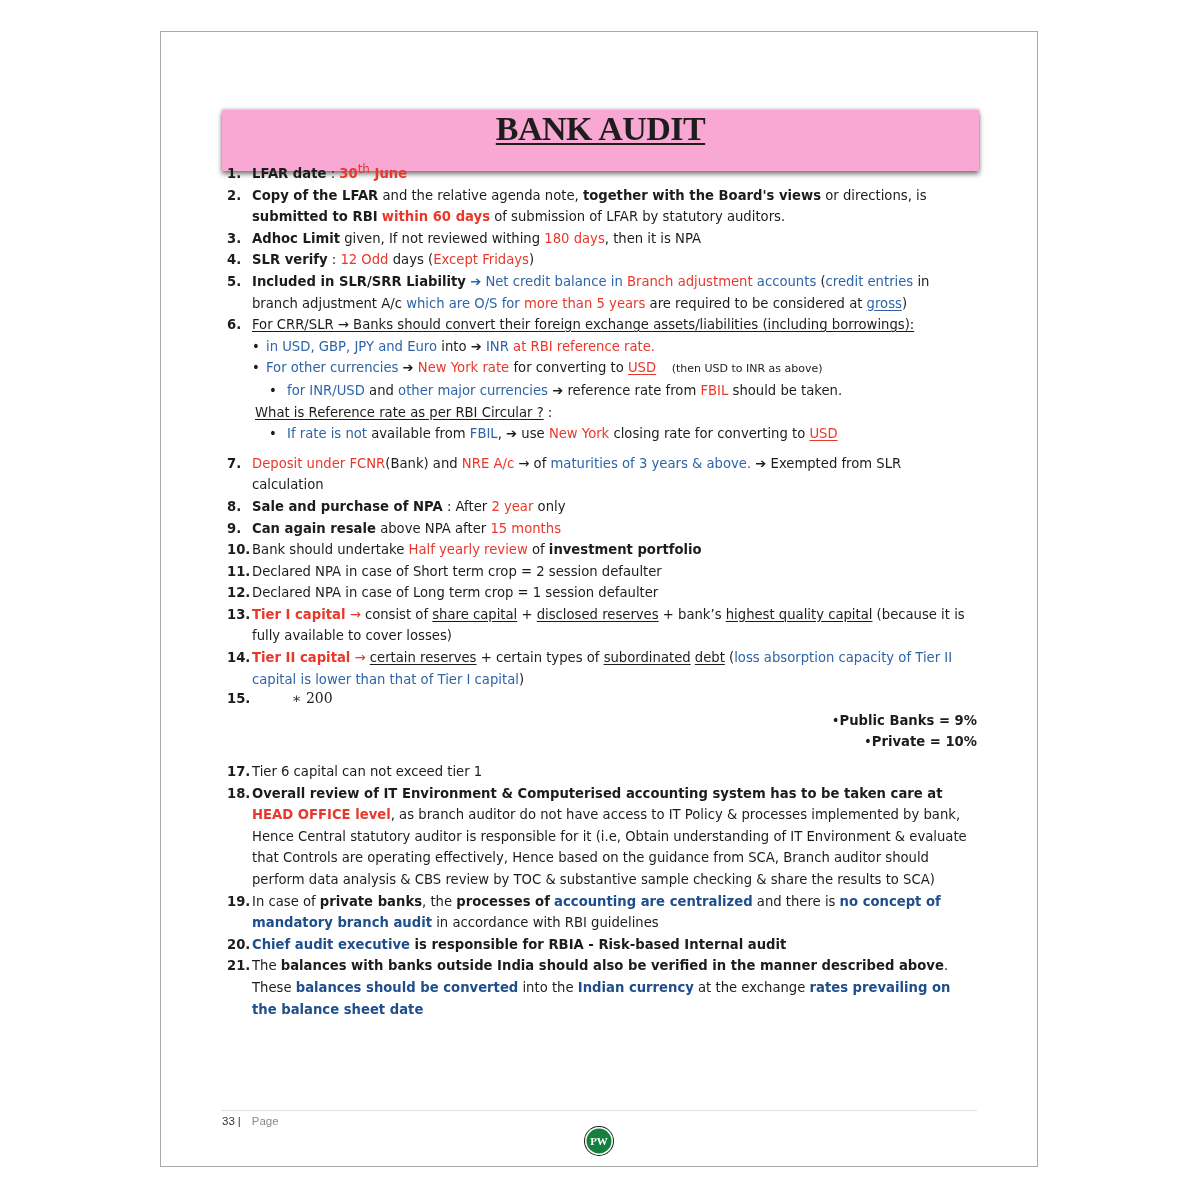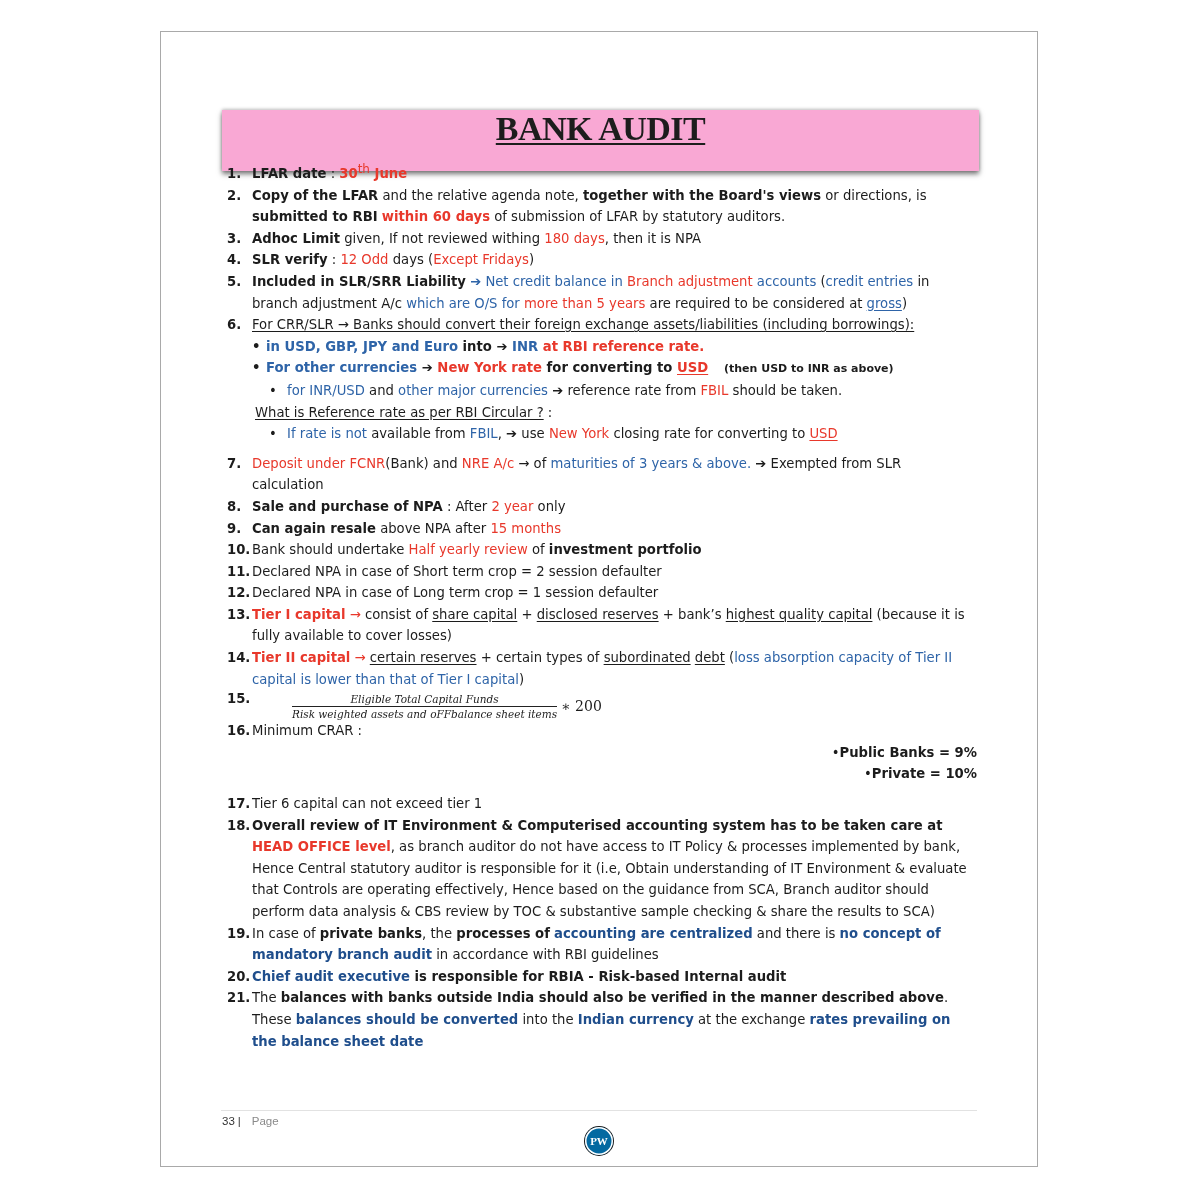--- a/index.html
+++ b/index.html
@@ -19,37 +19,37 @@
   .item { display:flex; }
   .num { width:25px; flex:none; font-weight:bold; }
   .txt { flex:1; }
   .b { font-weight:bold; }
   .red { color:#e8382b; }
   .blue { color:#2e64a8; }
   .dblue { color:#1f4e8c; }
   .u { text-decoration:underline; text-underline-offset:2px; }
   .small { font-size:11px;padding-left:12px; }
   sup { font-size:12px; line-height:0;margin-top:8px; }
-  .sub { padding-left:20px;font-weight:bold; }
+  .sub { padding-left:20px; }
   .sub2 { padding-left:40px;text-align:right; }
   .bullet { display:inline-block; width:14px; }
   .gap { height:8px; }
   .formula { display:inline-flex; align-items:center; font-family:"DejaVu Serif", serif; }
   .frac { display:inline-flex; flex-direction:column; align-items:center; font-style:italic;
           font-size:10.5px; line-height:12px; margin:0 4px 0 0; }
   .frac .top { padding-bottom:1px; border-bottom:1px solid #222; width:100%; text-align:center; }
   .frac .bot { padding-top:1px; }
   .times { font-family:"DejaVu Serif", serif; font-size:14px; }
   .footer-rule { position:absolute; left:221px; top:1110px; width:756px; height:1px; background:#e2e2e2; }
   .page-num { position:absolute; left:222px; top:1115px; font-family:"Liberation Sans", sans-serif;
               font-size:11.5px; color:#333; }
   .page-num .sep { margin:0 3px; }
   .page-num .lbl { color:#8a8a8a;margin-left:8px; }
   .logo { position:absolute; left:585px; top:1127px; width:28px; height:28px; border-radius:50%;
-          background:#0369a1; display:flex; align-items:center; justify-content:center;
+          background:#15803d; display:flex; align-items:center; justify-content:center;
           box-shadow:0 0 0 1.5px #fff inset, 0 0 0 1px #1a1a1a; }
   .logo span { color:#fff; font-family:"Liberation Serif", serif; font-weight:bold; font-size:11px;
                line-height:9px; text-align:center; }
 </style>
 </head>
 <body>
 
 <div class="page"></div>
 
 <div class="banner">
@@ -143,32 +143,22 @@
     </div>
     <div class="item">
       <span class="num">14.</span>
       <div class="txt">
         <div><span class="b red">Tier II capital</span><span class="red"> →  </span><span class="u">certain reserves</span><span> + certain types of </span><span class="u">subordinated</span><span> </span><span class="u">debt</span><span> (</span><span class="blue">loss absorption capacity of Tier II capital is lower than that of Tier I capital</span><span>)</span></div>
       </div>
     </div>
     <div class="item" style="margin-top: -2px; gap: 40px;">
       <span class="num">15.</span>
       <div class="txt"><span class="formula">
-          <span class="frac">
-            <span class="top">Eligible Total Capital Funds</span>
-            <span class="bot">Risk weighted assets and oFFbalance sheet items</span>
-          </span>
           <span class="times">∗ 200</span>
         </span></div>
-    </div>
-    <div class="item">
-      <span class="num">16.</span>
-      <div class="txt">
-        <div><span>Minimum CRAR :</span></div>
-      </div>
     </div>
     <div class="sub2" style="margin-left: 12px;"><span class="bullet" style="width: 26px;">•</span><span class="b">Public Banks = 9%</span></div>
     <div class="sub2" style="margin-left: 12px;"><span class="bullet" style="width: 26px;">•</span><span class="b">Private = 10%</span></div>
     <div class="gap"></div>
     <div class="item">
       <span class="num">17.</span>
       <div class="txt">
         <div><span>Tier 6 capital can not exceed tier 1</span></div>
       </div>
     </div>

